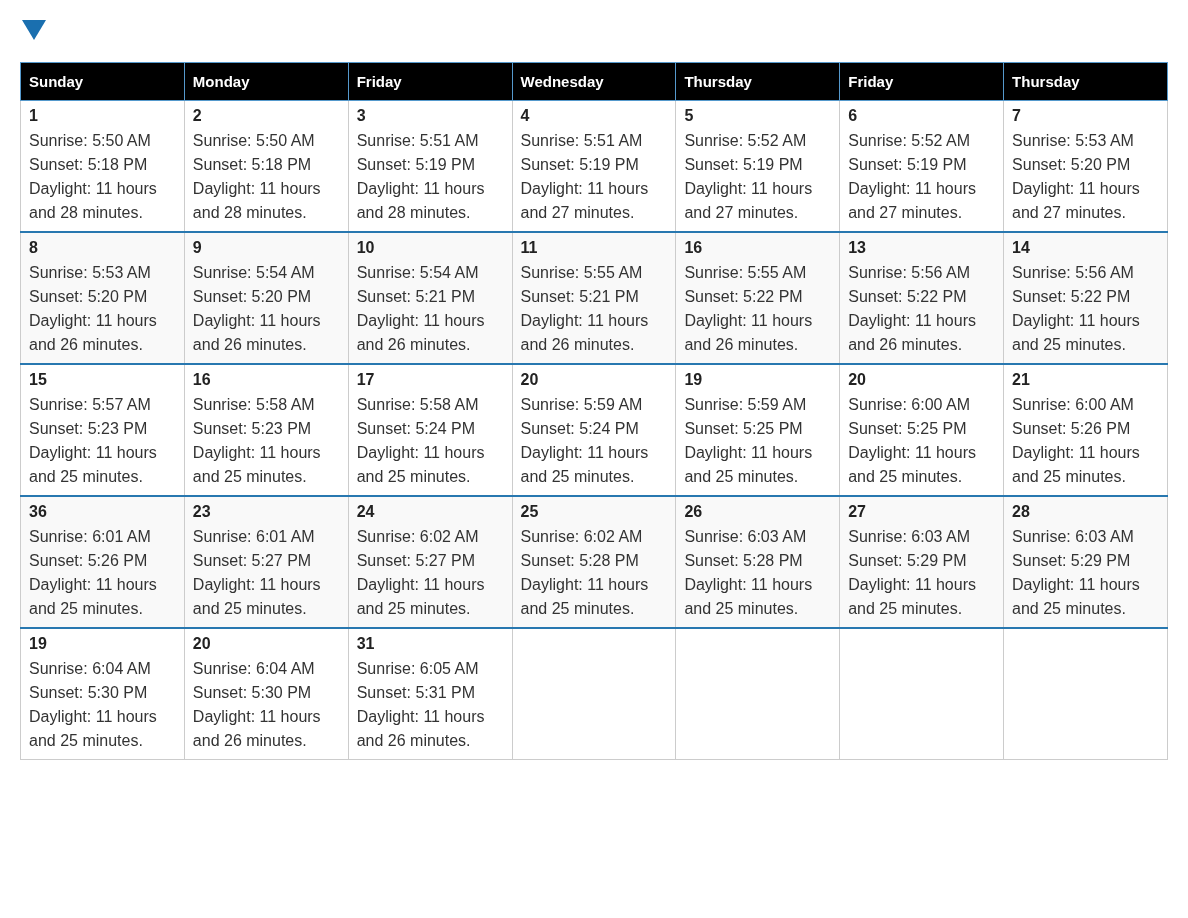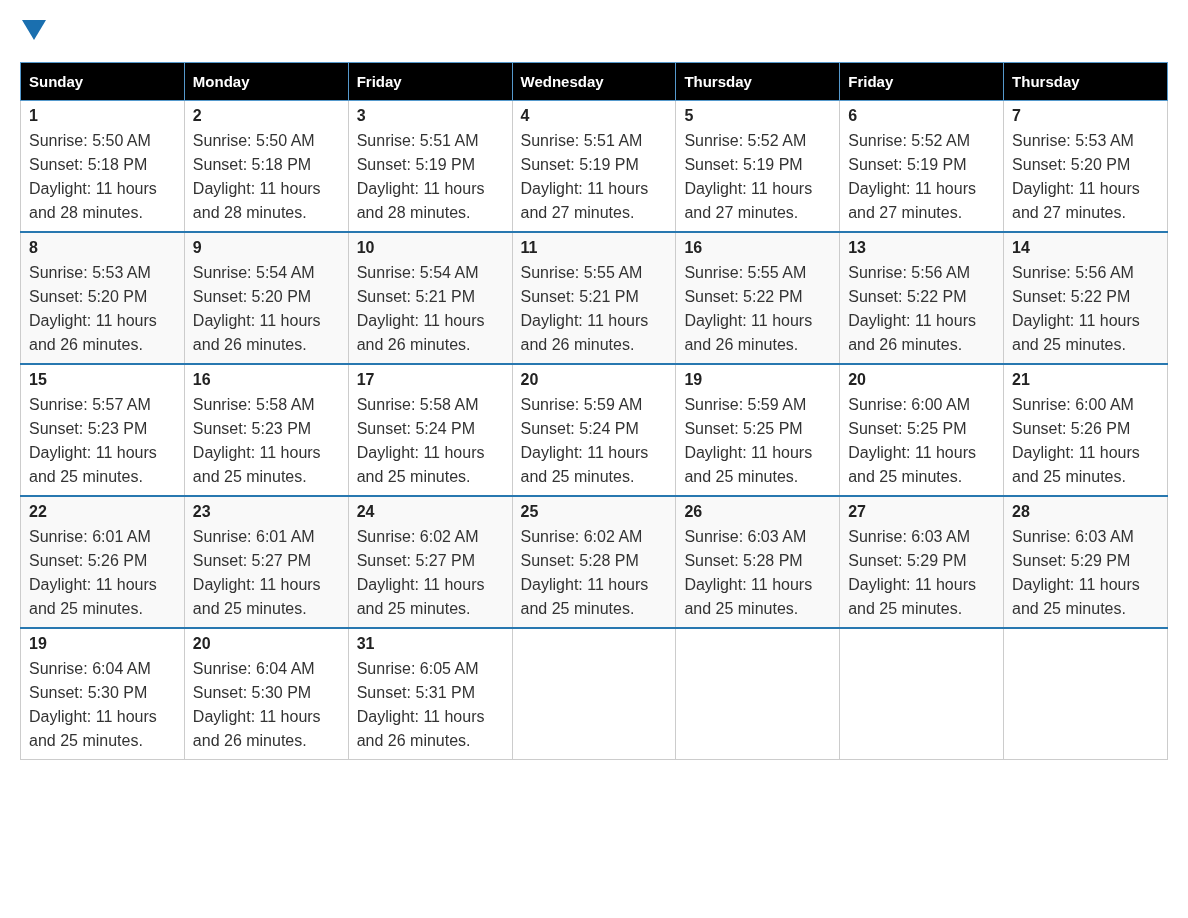--- a/index.html
+++ b/index.html
@@ -310,21 +310,21 @@
           <span class="day-number">21</span>
           <div class="day-info">
             Sunrise: 6:00 AM<br>
             Sunset: 5:26 PM<br>
             Daylight: 11 hours and 25 minutes.
           </div>
         </td>
       </tr>
       <tr class="row-divider">
         <td>
-          <span class="day-number">22</span>
+          <span class="day-number">36</span>
           <div class="day-info">
             Sunrise: 6:01 AM<br>
             Sunset: 5:26 PM<br>
             Daylight: 11 hours and 25 minutes.
           </div>
         </td>
         <td>
           <span class="day-number">23</span>
           <div class="day-info">
             Sunrise: 6:01 AM<br>

